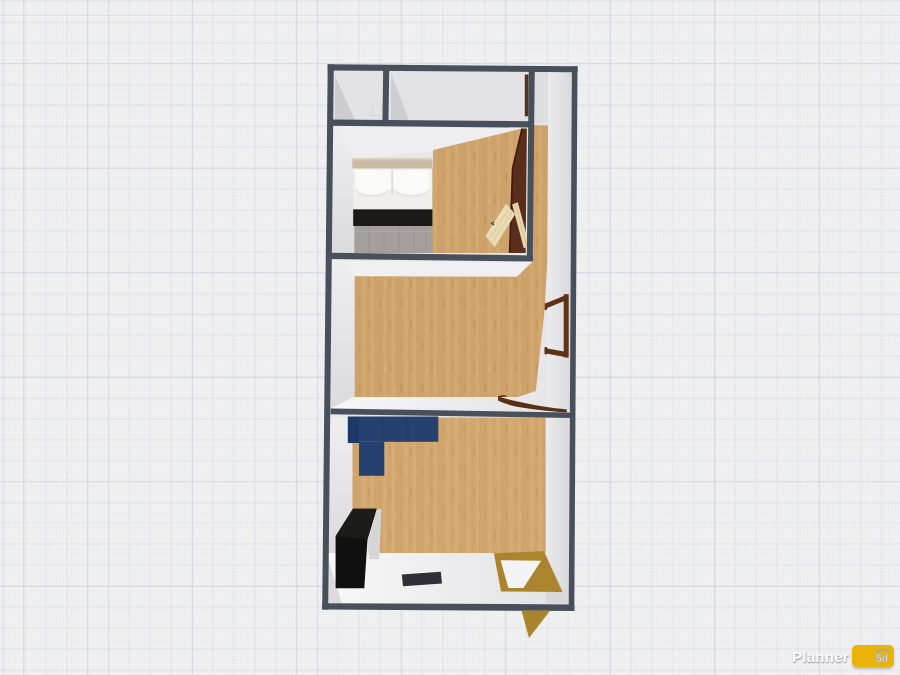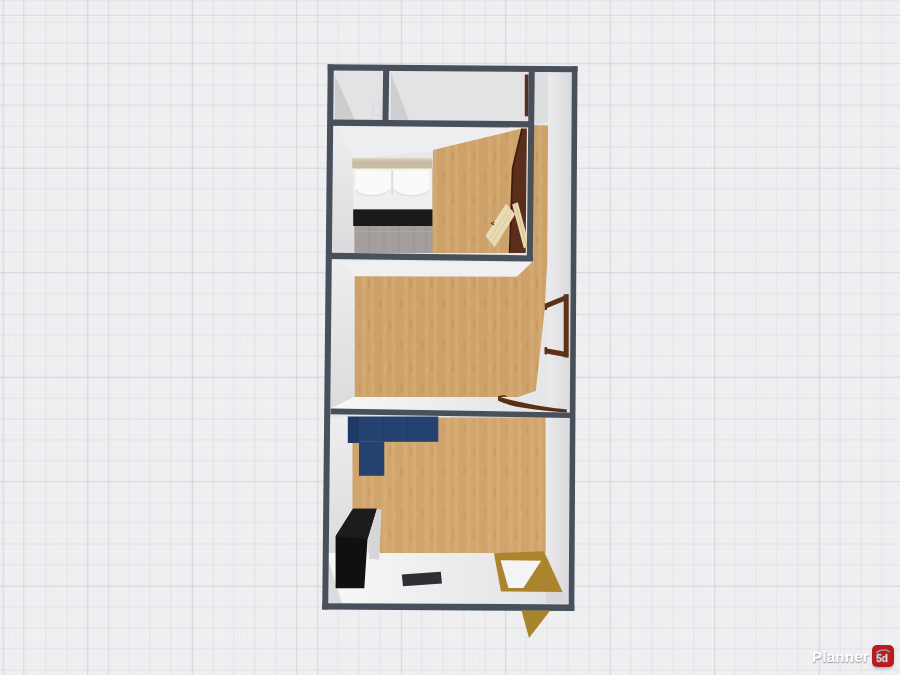--- a/index.html
+++ b/index.html
@@ -12,22 +12,22 @@
     repeating-linear-gradient(to right, rgba(191,194,208,.27) 0 1px, transparent 1px 20.9px),
     repeating-linear-gradient(to bottom, rgba(191,194,208,.27) 0 1px, transparent 1px 20.9px),
     repeating-linear-gradient(to right, rgba(203,205,216,.09) 0 1px, transparent 1px 2.09px),
     repeating-linear-gradient(to bottom, rgba(203,205,216,.09) 0 1px, transparent 1px 2.09px);
   background-position: 87.1px 0, 0 62.9px, 3.5px 0, 0 0.5px, 0 0, 0 0;
 }
 #scene{position:absolute;left:0;top:0;}
 #logo{position:absolute;right:6px;bottom:8px;display:flex;align-items:center;}
 #logo .txt{color:#fff;font-weight:bold;font-size:15px;letter-spacing:.3px;
   text-shadow:0 1px 1px rgba(144,144,155,.8), 1px 1px 1px rgba(150,150,160,.5);}
-#logo .badge{width:22px;height:22px;background:#b91c1c;border-radius:5px;margin-left:3px;
-  box-shadow:0 2px 2px rgba(138,138,150,.5);position:relative;}
+#logo .badge{width:22px;height:22px;background:#eab308;border-radius:5px;margin-left:3px;
+  box-shadow:0 2px 2px rgba(138,138,150,.5);position:relative;padding-left:20px;}
 </style>
 </head>
 <body>
 <svg id="scene" width="900" height="675" viewBox="0 0 900 675">
 <defs>
   <pattern id="wd" patternUnits="userSpaceOnUse" width="21" height="42">
     <rect width="21" height="42" fill="#cfa46d"></rect>
     <rect x="0" width="4" height="42" fill="#cca16a"></rect>
     <rect x="4" width="5" height="42" fill="#d2a770"></rect>
     <rect x="9" width="4" height="42" fill="#cea36b"></rect>

